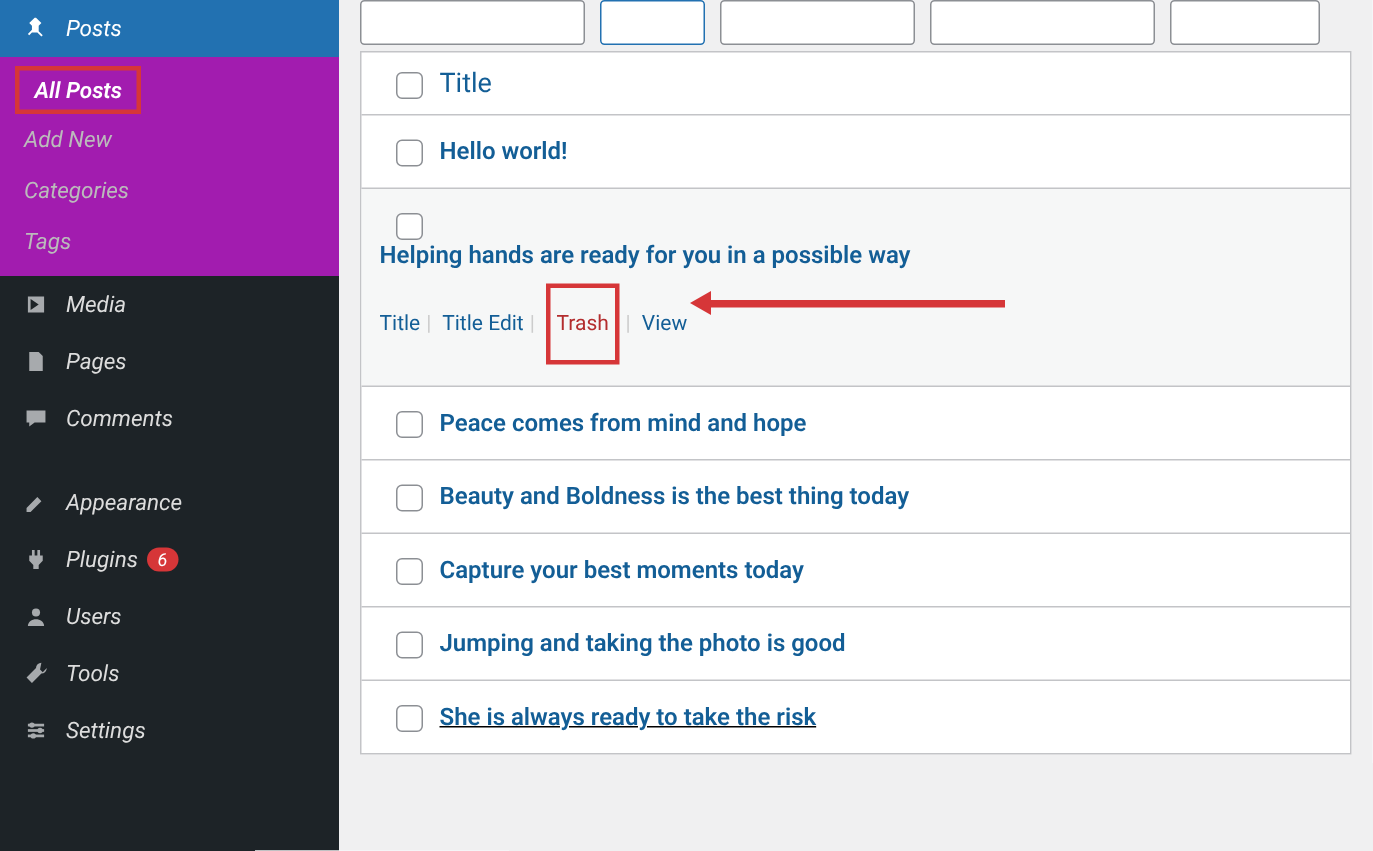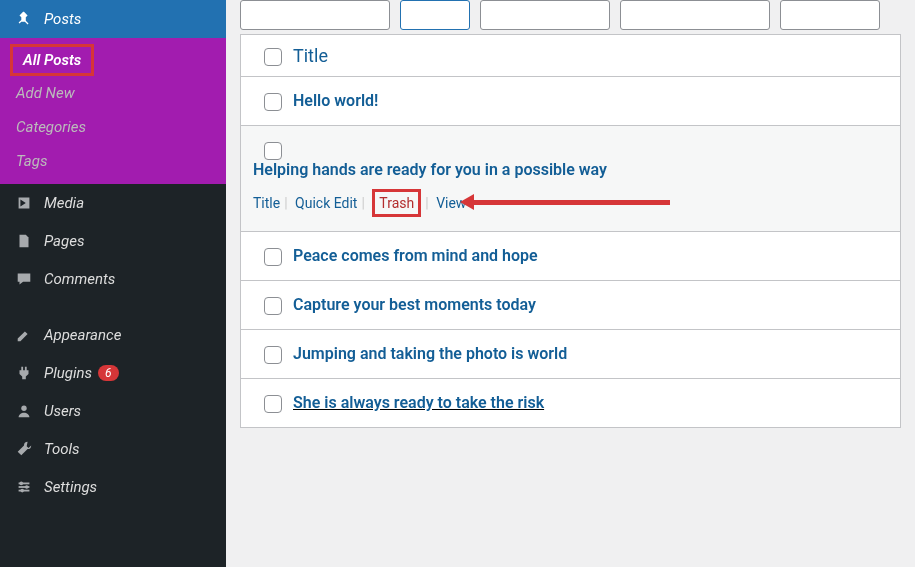--- a/index.html
+++ b/index.html
@@ -31,21 +31,21 @@
 .row:last-child { border-bottom: none; text-decoration: underline; }
 .cb-cell { width: 40px; display: flex; justify-content: center; align-items: flex-start; padding-top: 2px; }
 .cb { width: 18px; height: 18px; border: 1px solid #8c8f94; border-radius: 4px; background: #fff; cursor: pointer; }
 .title-cell { flex: 1; }
 .col-title { color: #135e96; font-weight: 400; font-size: 18px; }
 .post-title { color: #135e96; font-weight: 600; font-size: 16px; cursor: pointer; }
 .row-actions { margin-top: 10px; font-size: 14px; color: #999; }
 .row-actions span { color: #135e96; cursor: pointer; }
 .row-actions .sep { color: #ccc; margin: 0 4px; }
 .row-actions .trash-link { color: #b32d2e; }
-.trash-box { border: 3px solid #d63638; padding: 3px 4px; display: inline-block; }
+.trash-box { border: 3px solid #d63638; padding: 16px 4px; display: inline-block; }
 .hover-row { background: #f6f7f7; flex-direction: column; }
 
 
 .arrow-ann { position: absolute; left: 460px; top: 196px; width: 210px; height: 14px; pointer-events: none; }
 .arrow-ann .line { position: absolute; left: 12px; top: 4px; width: 198px; height: 5px; background: #d63638; }
 .arrow-ann .head { position: absolute; left: 0; top: -2px; width: 0; height: 0; border-top: 8px solid transparent; border-bottom: 8px solid transparent; border-right: 14px solid #d63638; }
 </style>
 </head>
 <body>
 
@@ -167,47 +167,53 @@
       </div>
 
       <div class="row hover-row">
         <div class="cb-cell">
             <div class="cb"></div>
           </div>
         <div class="title-cell">
           <span class="post-title">Helping hands are ready for you in a possible way</span>
           <div class="row-actions">
             <span>Title</span><span class="sep">|</span>
-            <span>Quick Edit</span><span class="sep">|</span>
+            <span>Title Edit</span><span class="sep">|</span>
             <span class="trash-box"><span class="trash-link">Trash</span></span><span class="sep">|</span>
             <span>View</span>
           </div>
         </div>
       </div>
 
       <div class="row">
         <div class="cb-cell">
             <div class="cb"></div>
           </div>
         <div class="title-cell"><span class="post-title">Peace comes from mind and hope</span></div>
       </div>
 
+      <div class="row">
+        <div class="cb-cell">
+            <div class="cb"></div>
+          </div>
+        <div class="title-cell"><span class="post-title">Beauty and Boldness is the best thing today</span></div>
+      </div>
 
       <div class="row">
         <div class="cb-cell">
             <div class="cb"></div>
           </div>
         <div class="title-cell"><span class="post-title">Capture your best moments today</span></div>
       </div>
 
       <div class="row">
         <div class="cb-cell">
             <div class="cb"></div>
           </div>
-        <div class="title-cell"><span class="post-title">Jumping and taking the photo is world</span></div>
+        <div class="title-cell"><span class="post-title">Jumping and taking the photo is good</span></div>
       </div>
 
       <div class="row">
         <div class="cb-cell">
             <div class="cb"></div>
           </div>
         <div class="title-cell"><span class="post-title">She is always ready to take the risk</span></div>
       </div>
     </div>
   </main>

